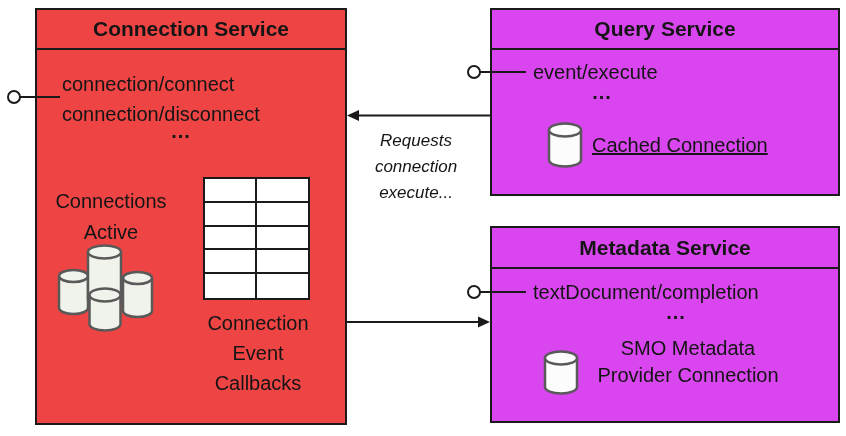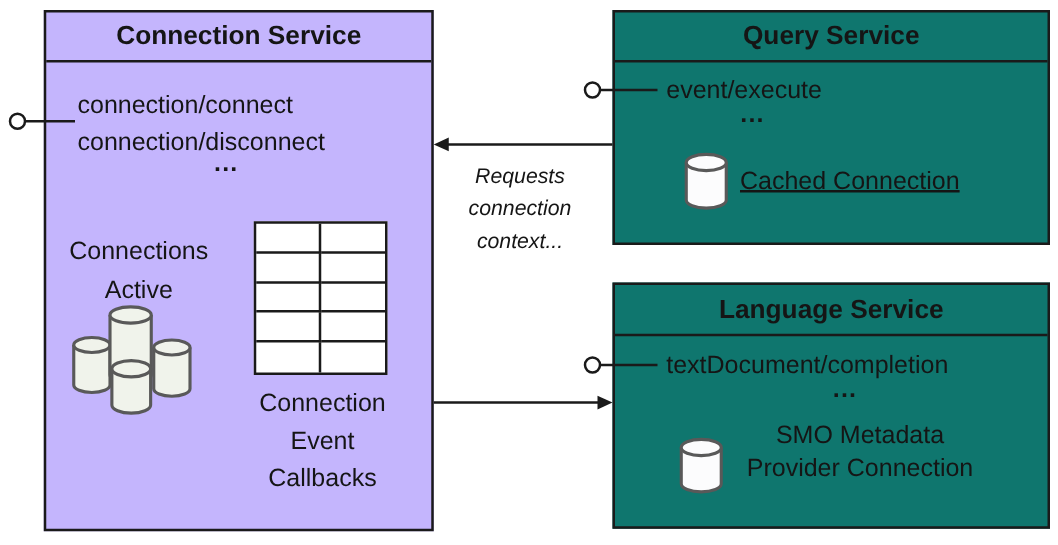--- a/index.html
+++ b/index.html
@@ -10,22 +10,22 @@
     background: #ffffff;
     font-family: "Liberation Sans", sans-serif;
     color: #151515;
     overflow: hidden;
   }
   .box {
     position: absolute;
     border: 2px solid #1a1a1a;
     box-sizing: border-box;
   }
-  .box.green { background: #c4b5fd; }
-  .box.white { background: #0f766e; }
+  .box.green { background: #ef4444; }
+  .box.white { background: #d946ef; }
   .box-title {
     box-sizing: border-box;
     width: 100%;
     border-bottom: 2px solid #1a1a1a;
     font-weight: bold;
     font-size: 21px;
     text-align: center;
     display: flex;
     align-items: center;
     justify-content: center;
@@ -108,33 +108,33 @@
   </div>
 
   <div class="box white" style="left:490px; top:8px; width:350px; height:188px;">
     <div class="box-title" style="height:40px;">Query Service</div>
   </div>
   <div class="txt" style="left:533px; top:62px;">event/execute</div>
   <div class="ellipsis" style="left:602px; top:92px;">...</div>
   <div class="txt" style="left:592px; top:135px;text-decoration:underline;">Cached Connection</div>
 
   <div class="box white" style="left:490px; top:226px; width:350px; height:197px;">
-    <div class="box-title" style="height:41px;">Language Service</div>
+    <div class="box-title" style="height:41px;">Metadata Service</div>
   </div>
   <div class="txt" style="left:533px; top:282px;">textDocument/completion</div>
   <div class="ellipsis" style="left:676px; top:312px;">...</div>
   <div class="txt centered multiline" style="left:563px; top:335px; width:250px; line-height:27px;">
     <span>SMO Metadata</span>
     <span>Provider Connection</span>
   </div>
 
   <div class="flow-label" style="left:351px; top:128px; width:130px; line-height:26px;font-style:italic;">
     <span>Requests</span>
     <span>connection</span>
-    <span>context...</span>
+    <span>execute...</span>
   </div>
 
   <svg class="overlay" width="846" height="436" viewBox="0 0 846 436">
 
     <g>
       <line x1="20" y1="97" x2="60" y2="97" stroke="#1a1a1a" stroke-width="2"></line>
       <circle cx="14" cy="97" r="6" fill="#ffffff" stroke="#1a1a1a" stroke-width="2"></circle>
     </g>
 
     <g>

